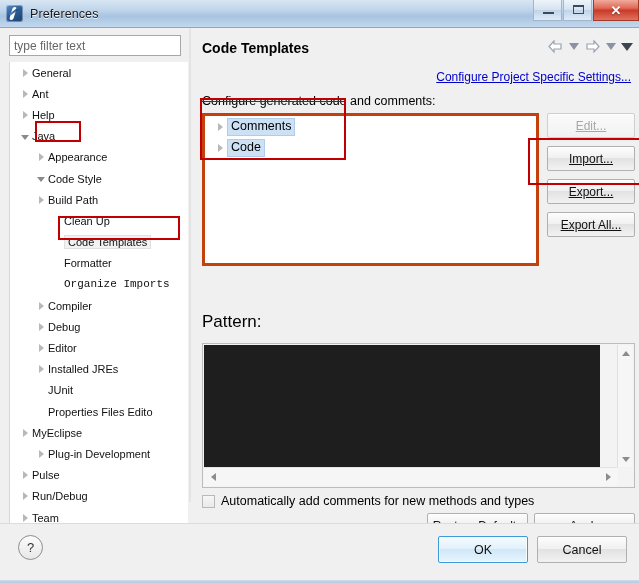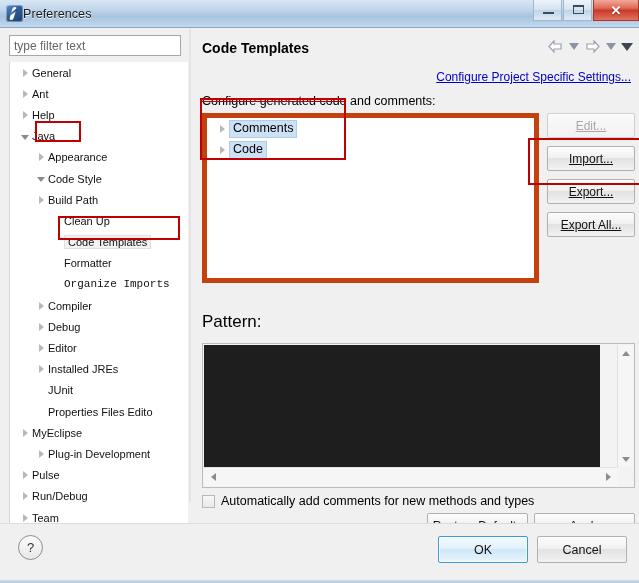--- a/index.html
+++ b/index.html
@@ -54,20 +54,21 @@
   }
   .app-icon::after {
     content: "";
     position: absolute;
     left: 3px; top: 6px;
     width: 9px; height: 2px;
     background: linear-gradient(145deg, #5b8fc9, #1b3f6d);
     transform: rotate(-38deg);
   }
   .title-text {
+    margin-left: 7px;
     font-size: 12.5px;
     color: #1a1a1a;
     text-shadow: 0 1px 0 rgba(255,255,255,0.85);
     letter-spacing: 0.1px;
   }
   .win-controls {
     position: absolute;
     right: 0; top: 0;
     display: flex;
     align-items: flex-start;
@@ -281,23 +282,23 @@
   .group-label {
     position: absolute;
     left: 10px; top: 66px;
     font-size: 12.5px;
     color: #000;
   }
 
   .tpl-tree {
     position: absolute;
     left: 10px; top: 85px;
-    width: 337px; height: 170px;
+    width: 337px; height: 153px;
     background: #ffffff;
-    border: 5px solid #c2410c;
+    border: 3px solid #c2410c;
     box-sizing: border-box;
     overflow: hidden;
   }
   .tpl-row {
     height: 21px;
     display: flex;
     align-items: center;
     font-size: 12.5px;
     color: #000;
     padding-left: 8px;

